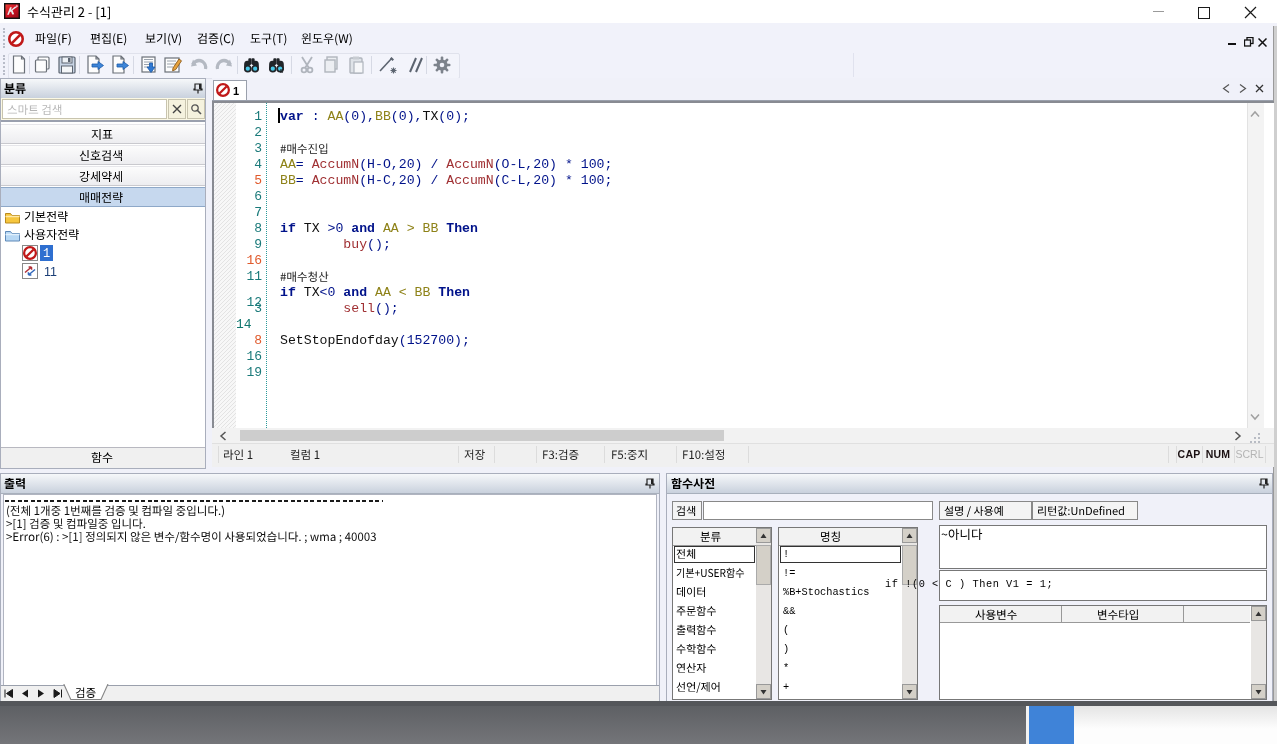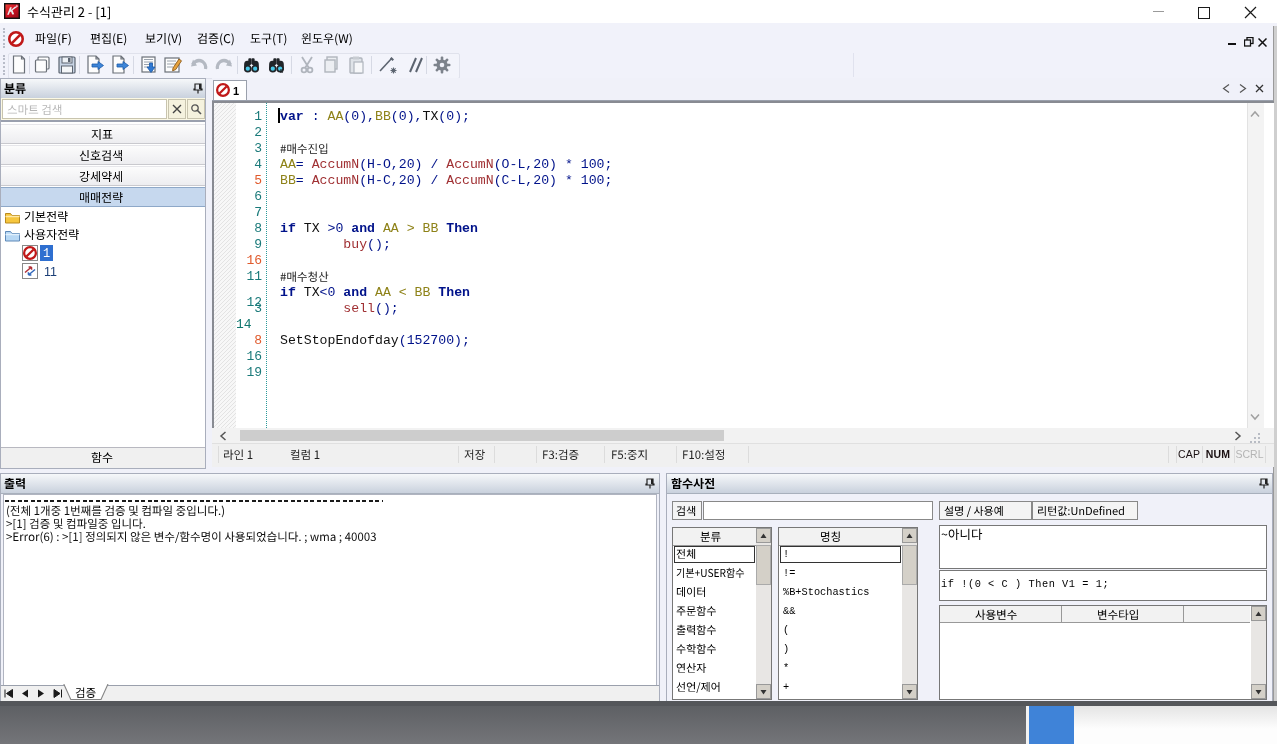--- a/index.html
+++ b/index.html
@@ -404,21 +404,21 @@
 <div class="abs" style="left:494px;top:446px;width:1px;height:17px;background:#dcdcdc"></div>
 <div class="abs" style="left:536px;top:446px;width:1px;height:17px;background:#dcdcdc"></div>
 <div class="abs" style="left:604px;top:446px;width:1px;height:17px;background:#dcdcdc"></div>
 <div class="abs" style="left:676px;top:446px;width:1px;height:17px;background:#dcdcdc"></div>
 <div class="abs" style="left:748px;top:446px;width:1px;height:17px;background:#dcdcdc"></div>
 <div class="abs" style="left:1168px;top:446px;width:1px;height:17px;background:#dcdcdc"></div>
 <div class="abs" style="left:1176px;top:446px;width:1px;height:17px;background:#dcdcdc"></div>
 <div class="abs" style="left:1202px;top:446px;width:1px;height:17px;background:#dcdcdc"></div>
 <div class="abs" style="left:1234px;top:446px;width:1px;height:17px;background:#dcdcdc"></div>
 <div class="abs" style="left:1265px;top:446px;width:1px;height:17px;background:#dcdcdc"></div>
-<div class="abs" style="left:1176px;top:448px;width:26px;font-size:10.5px;font-weight:normal;color:#1a1012;text-align:center;letter-spacing:0.2px">CAP</div>
+<div class="abs" style="left:1176px;top:448px;width:26px;font-size:10.5px;font-weight:bold;color:#1a1012;text-align:center;letter-spacing:0.2px">CAP</div>
 <div class="abs" style="left:1202px;top:448px;width:32px;font-size:10.5px;font-weight:bold;color:#1a1012;text-align:center;letter-spacing:0.2px">NUM</div>
 <div class="abs" style="left:1234px;top:448px;width:31px;font-size:10.5px;color:#b4b4b4;text-align:center">SCRL</div>
 <div class="abs" style="left:0;top:473px;width:660px;height:229px;background:#f0f1f9;border:1px solid #a9aebc;box-sizing:border-box"></div>
 <div class="hdr" style="left:1px;top:474px;width:658px"></div>
 <svg style="position:absolute;left:4px;top:475px;overflow:visible" width="22" height="18">
       <g transform="translate(0,13) scale(1,-1)">
         <path d="M1.6 0.2L1.6 -1.0L9.6 -1.0L9.6 0.2L3.2 0.2L3.2 0.7L9.3 0.7L9.3 3.5L6.3 3.5L6.3 4.2L10.5 4.2L10.5 5.3L0.5 5.3L0.5 4.2L4.7 4.2L4.7 3.5L1.6 3.5L1.6 2.4L7.7 2.4L7.7 1.8L1.6 1.8L1.6 0.2ZM1.4 9.2L1.4 8.0L4.5 8.0C4.2 7.4 3.1 6.9 0.9 6.8L1.3 5.6C3.4 5.7 4.8 6.2 5.5 7.0C6.2 6.2 7.6 5.7 9.7 5.6L10.1 6.8C7.9 6.9 6.8 7.4 6.5 8.0L9.6 8.0L9.6 9.2L6.3 9.2L6.3 10.1L4.7 10.1L4.7 9.2L1.4 9.2ZM13.2 2.7L13.2 1.4L19.2 1.4L19.2 -1.1L20.8 -1.1L20.8 2.7L13.2 2.7ZM11.9 9.4L11.9 8.1L15.2 8.1L15.2 7.1L12.0 7.1L12.0 3.5L12.8 3.5C14.9 3.5 16.1 3.5 17.4 3.8L17.2 5.0C16.1 4.8 15.1 4.8 13.5 4.8L13.5 5.9L16.8 5.9L16.8 9.4L11.9 9.4ZM17.4 6.1L17.4 4.9L19.2 4.9L19.2 3.2L20.8 3.2L20.8 10.0L19.2 10.0L19.2 8.5L17.4 8.5L17.4 7.2L19.2 7.2L19.2 6.1L17.4 6.1Z" fill="#000"></path>
       </g>
     </svg>
 <svg class="abs" style="left:645px;top:478px" width="10" height="11" viewBox="0 0 10 11">
@@ -572,21 +572,21 @@
 <svg class="abs" style="left:906px;top:689px" width="7" height="6" viewBox="0 0 7 6">
       <path d="M3.5 5.5 L6.5 1 L0.5 1 Z" fill="#333"></path>
     </svg>
 <div class="abs" style="left:939px;top:525px;width:328px;height:44px;background:#fff;border:1px solid #777;box-sizing:border-box"></div>
 <svg style="position:absolute;left:941px;top:525px;overflow:visible" width="43" height="19">
       <g transform="translate(0,14) scale(1,-1)">
         <path d="M4.7 3.6C5.3 3.6 5.9 4.0 6.4 4.8L5.8 5.3C5.5 4.7 5.1 4.4 4.7 4.4C3.9 4.4 3.3 5.6 2.2 5.6C1.7 5.6 1.0 5.2 0.5 4.4L1.2 3.9C1.5 4.5 1.8 4.8 2.2 4.8C3.0 4.8 3.6 3.6 4.7 3.6ZM10.6 9.5C8.9 9.5 7.7 7.9 7.7 5.5C7.7 3.1 8.9 1.6 10.6 1.6C12.2 1.6 13.4 3.1 13.4 5.5C13.4 7.9 12.2 9.5 10.6 9.5ZM10.6 8.5C11.7 8.5 12.4 7.3 12.4 5.5C12.4 3.7 11.7 2.5 10.6 2.5C9.5 2.5 8.7 3.7 8.7 5.5C8.7 7.3 9.5 8.5 10.6 8.5ZM15.2 10.3L15.2 -1.0L16.2 -1.0L16.2 4.9L18.1 4.9L18.1 5.8L16.2 5.8L16.2 10.3L15.2 10.3ZM27.3 10.3L27.3 -1.0L28.3 -1.0L28.3 10.3L27.3 10.3ZM19.8 2.8L19.8 1.9L20.7 1.9C22.5 1.9 24.3 2.1 26.2 2.5L26.1 3.4C24.2 3.0 22.5 2.8 20.8 2.8L20.8 9.2L19.8 9.2L19.8 2.8ZM38.2 10.3L38.2 -1.0L39.2 -1.0L39.2 5.0L41.1 5.0L41.1 5.9L39.2 5.9L39.2 10.3L38.2 10.3ZM31.1 9.2L31.1 1.8L31.9 1.8C34.1 1.8 35.5 1.9 37.3 2.2L37.2 3.1C35.5 2.8 34.1 2.7 32.1 2.7L32.1 8.4L36.3 8.4L36.3 9.2L31.1 9.2Z" fill="#000"></path>
       </g>
     </svg>
 <div class="abs" style="left:939px;top:570px;width:328px;height:31px;background:#fff;border:1px solid #777;box-sizing:border-box"></div>
-<div class="abs mono" style="left:941px;top:578px;font-size:10.3px;color:#000;letter-spacing:0.55px">if !(0 &lt; C ) Then V1 = 1;</div>
+<div class="abs mono" style="left:885px;top:578px;font-size:10.3px;color:#000;letter-spacing:0.55px">if !(0 &lt; C ) Then V1 = 1;</div>
 <div class="abs" style="left:939px;top:605px;width:328px;height:95px;background:#fff;border:1px solid #777;box-sizing:border-box"></div>
 <div class="abs" style="left:940px;top:606px;width:121px;height:16px;background:#f2f2f2;border-right:1px solid #999;border-bottom:1px solid #999"></div>
 <svg style="position:absolute;left:975px;top:606px;overflow:visible" width="43" height="18">
       <g transform="translate(0,13) scale(1,-1)">
         <path d="M3.1 8.6L3.1 6.8C3.1 4.8 1.9 2.9 0.4 2.1L1.0 1.3C2.2 1.9 3.1 3.2 3.6 4.8C4.1 3.3 5.0 2.1 6.1 1.5L6.7 2.3C5.2 3.0 4.1 4.9 4.1 6.8L4.1 8.6L3.1 8.6ZM7.6 9.5L7.6 -0.9L8.6 -0.9L8.6 4.5L10.3 4.5L10.3 5.3L8.6 5.3L8.6 9.5L7.6 9.5ZM15.8 2.8C13.6 2.8 12.3 2.2 12.3 1.0C12.3 -0.2 13.6 -0.9 15.8 -0.9C18.1 -0.9 19.4 -0.2 19.4 1.0C19.4 2.2 18.1 2.8 15.8 2.8ZM15.8 2.1C17.5 2.1 18.4 1.7 18.4 1.0C18.4 0.3 17.5 -0.1 15.8 -0.1C14.2 -0.1 13.2 0.3 13.2 1.0C13.2 1.7 14.2 2.1 15.8 2.1ZM15.8 8.6C17.5 8.6 18.5 8.1 18.5 7.4C18.5 6.6 17.5 6.2 15.8 6.2C14.2 6.2 13.2 6.6 13.2 7.4C13.2 8.1 14.2 8.6 15.8 8.6ZM15.8 9.3C13.6 9.3 12.2 8.6 12.2 7.4C12.2 6.7 12.6 6.2 13.5 5.8L13.5 4.4L11.2 4.4L11.2 3.6L20.6 3.6L20.6 4.4L18.2 4.4L18.2 5.8C19.0 6.2 19.5 6.7 19.5 7.4C19.5 8.6 18.1 9.3 15.8 9.3ZM14.4 4.4L14.4 5.6C14.8 5.5 15.3 5.5 15.8 5.5C16.4 5.5 16.9 5.5 17.3 5.6L17.3 4.4L14.4 4.4ZM23.2 6.2L26.0 6.2L26.0 4.3L23.2 4.3L23.2 6.2ZM29.3 6.8L29.3 5.4L26.9 5.4L26.9 6.8L29.3 6.8ZM22.2 8.8L22.2 3.6L26.9 3.6L26.9 4.6L29.3 4.6L29.3 1.8L30.3 1.8L30.3 9.5L29.3 9.5L29.3 7.6L26.9 7.6L26.9 8.8L26.0 8.8L26.0 7.0L23.2 7.0L23.2 8.8L22.2 8.8ZM23.6 2.6L23.6 -0.7L30.5 -0.7L30.5 0.1L24.6 0.1L24.6 2.6L23.6 2.6ZM36.5 9.1L36.5 8.6C36.5 7.1 34.7 5.8 32.8 5.6L33.2 4.8C34.8 5.0 36.4 5.9 37.0 7.2C37.7 5.9 39.2 5.0 40.9 4.8L41.3 5.6C39.4 5.8 37.5 7.1 37.5 8.6L37.5 9.1L36.5 9.1ZM32.3 3.7L32.3 2.9L36.5 2.9L36.5 -0.9L37.5 -0.9L37.5 2.9L41.7 2.9L41.7 3.7L32.3 3.7Z" fill="#000"></path>
       </g>
     </svg>
 <div class="abs" style="left:1062px;top:606px;width:121px;height:16px;background:#f2f2f2;border-right:1px solid #999;border-bottom:1px solid #999"></div>
 <svg style="position:absolute;left:1097px;top:606px;overflow:visible" width="42" height="18">
       <g transform="translate(0,13) scale(1,-1)">

